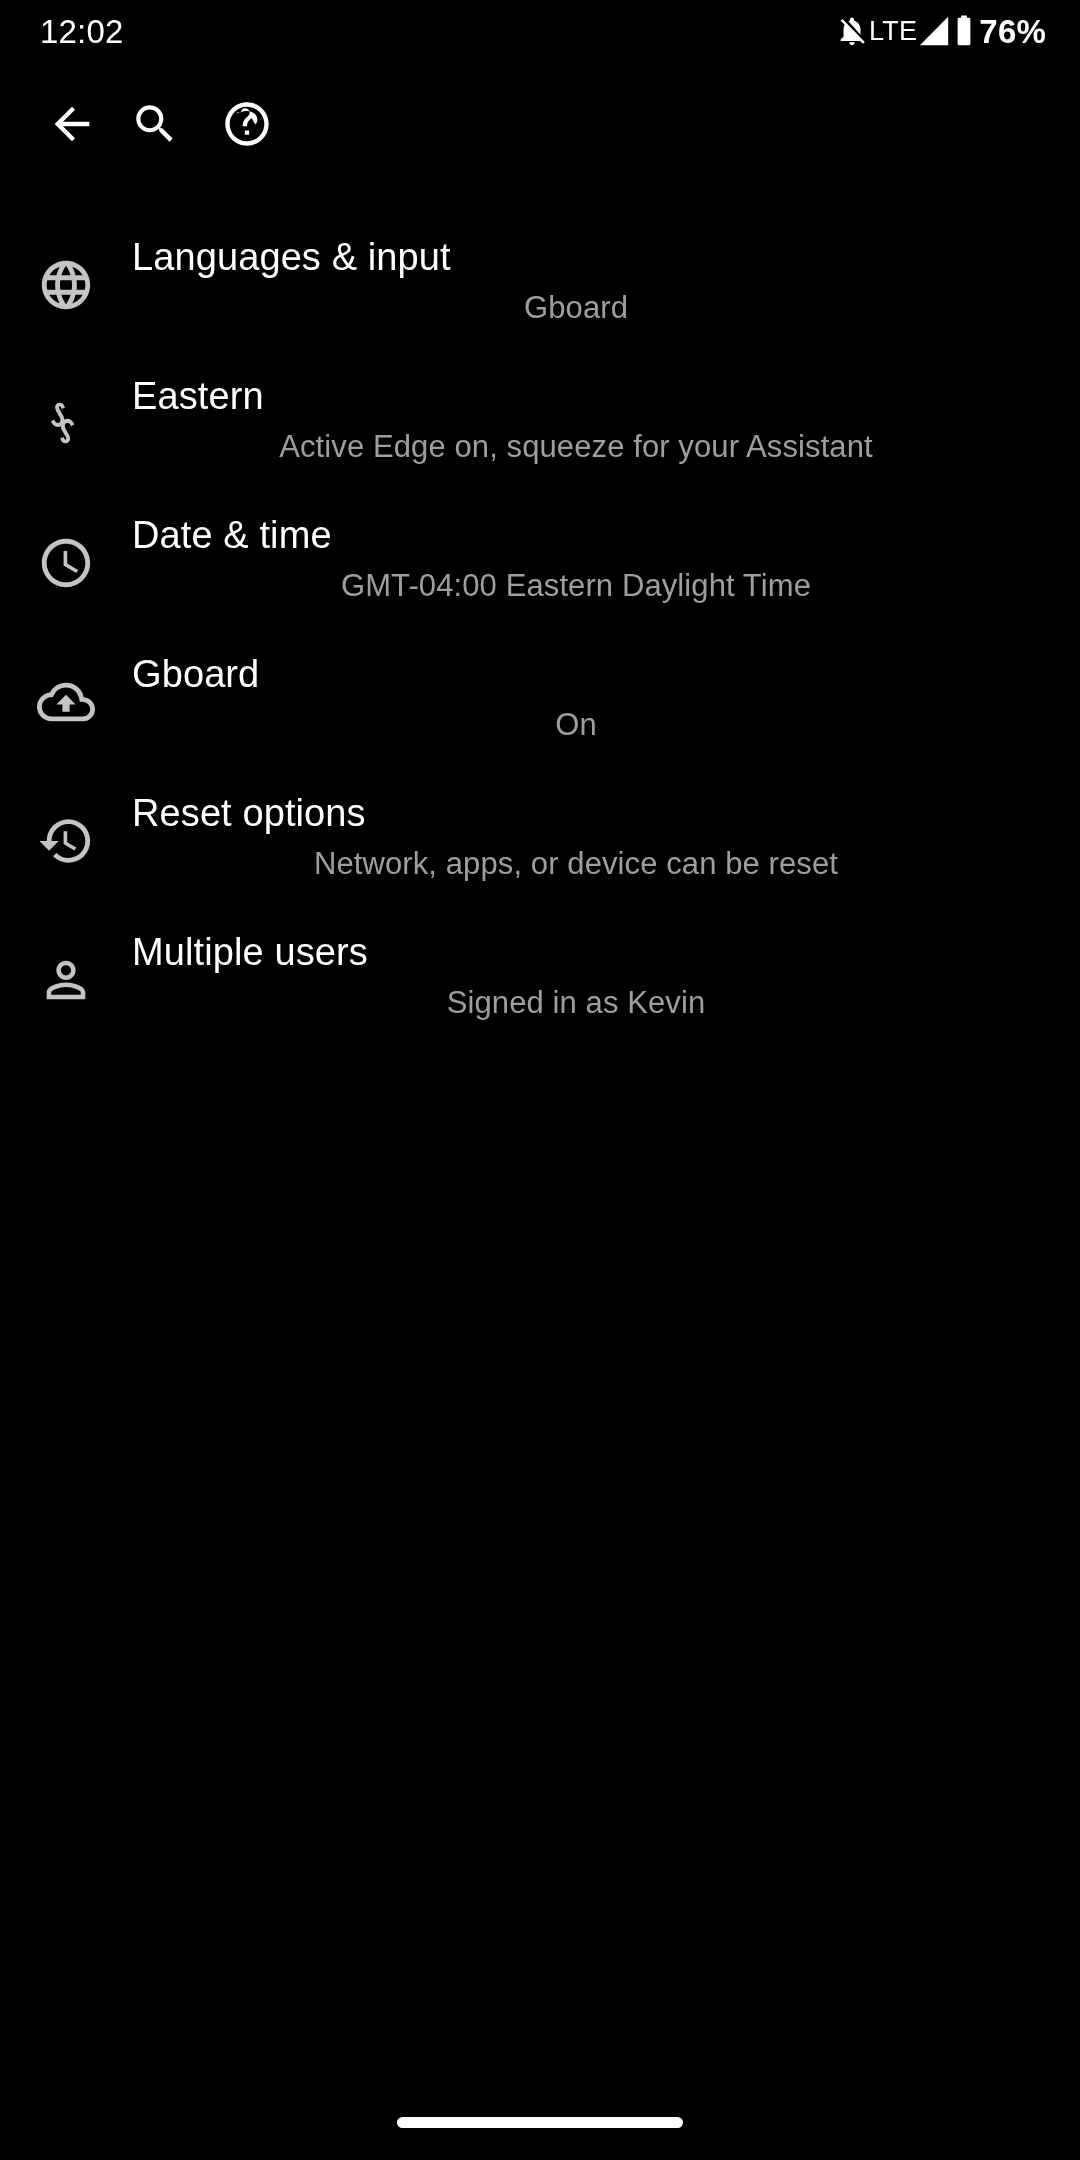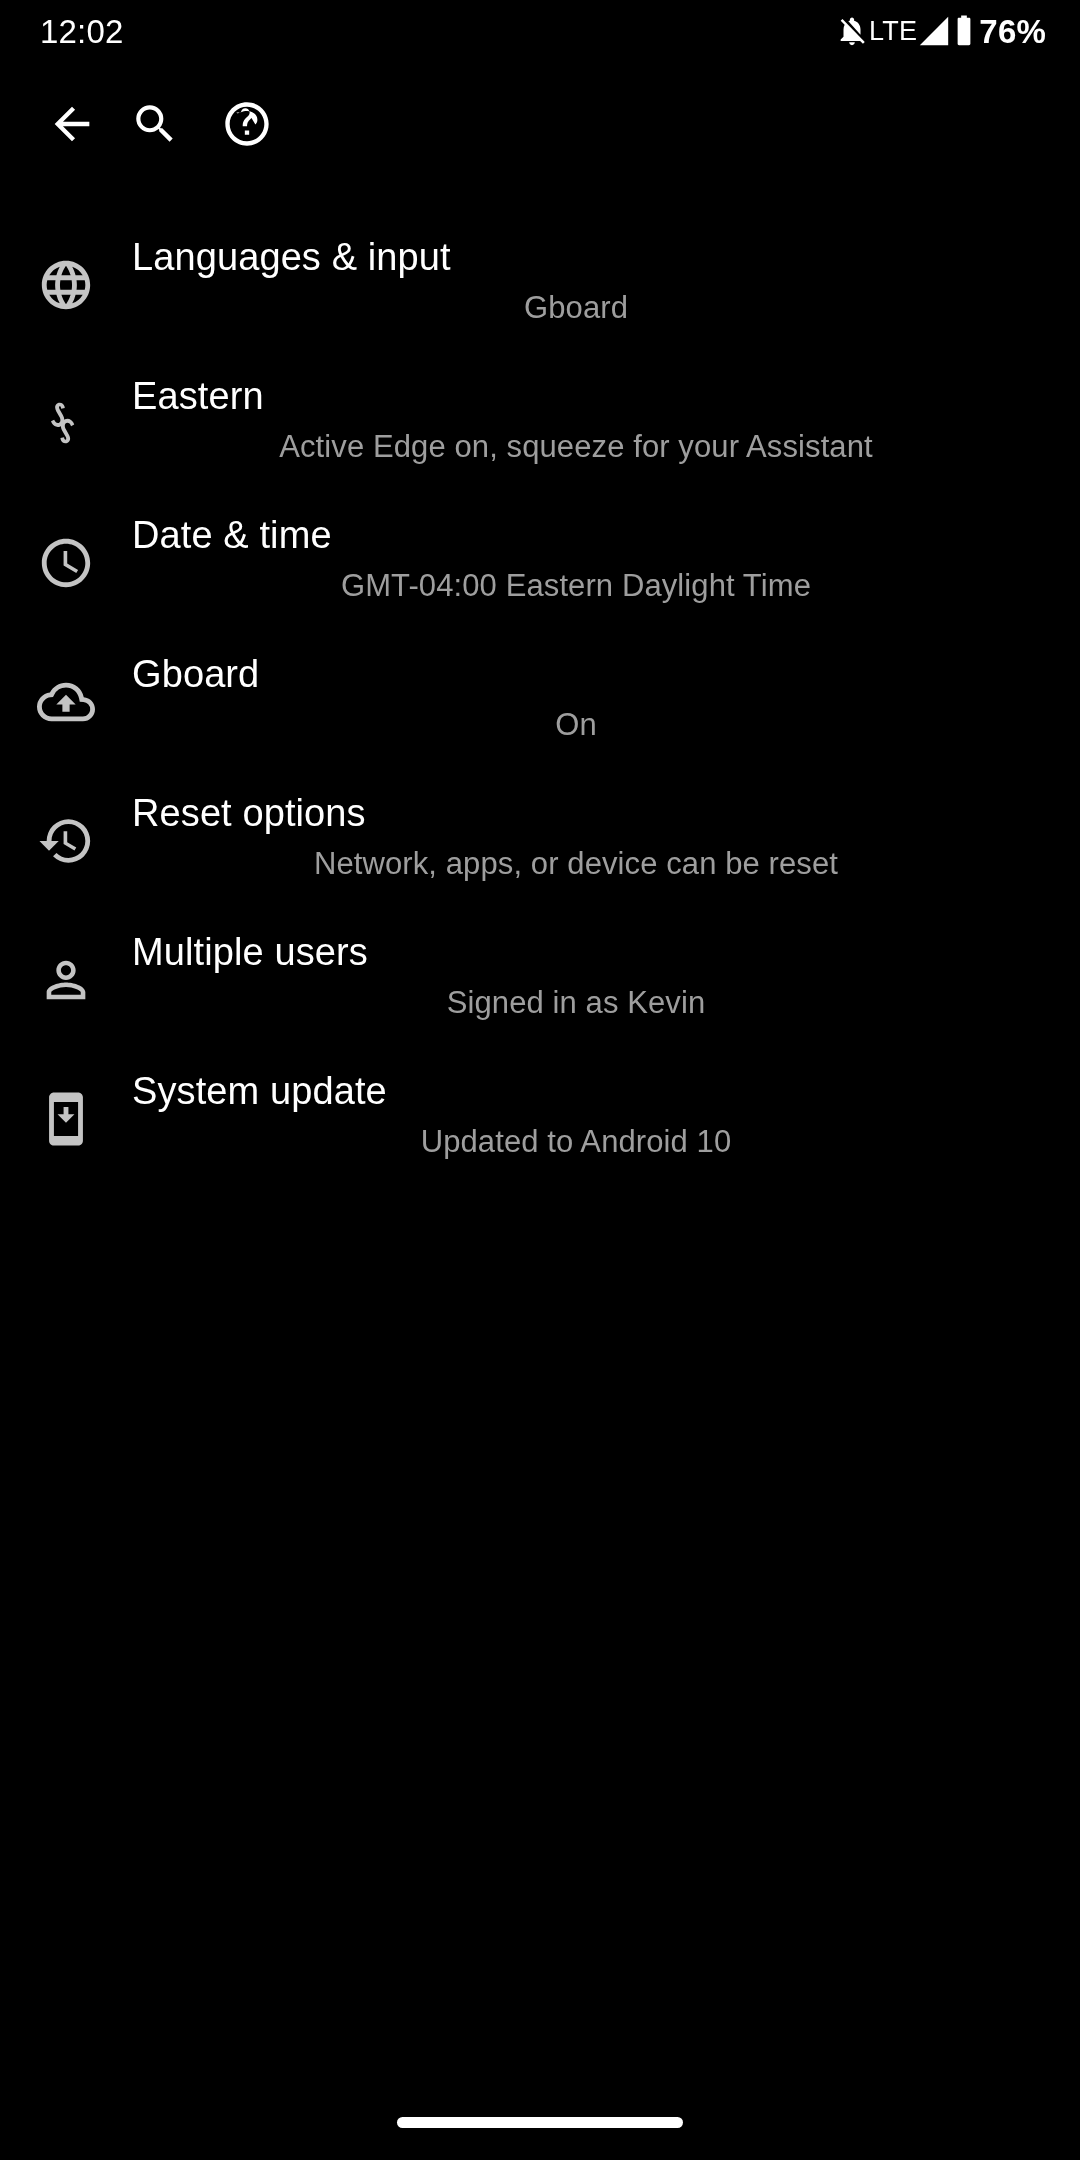--- a/index.html
+++ b/index.html
@@ -283,30 +283,18 @@
       <svg width="58" height="58" viewBox="0 0 24 24">
         <path d="M12 5.9c1.16 0 2.1.94 2.1 2.1s-.94 2.1-2.1 2.1S9.9 9.16 9.9 8s.94-2.1 2.1-2.1m0 9c2.97 0 6.1 1.46 6.1 2.1v1.1H5.9V17c0-.64 3.13-2.1 6.1-2.1M12 4C9.79 4 8 5.79 8 8s1.79 4 4 4 4-1.79 4-4-1.79-4-4-4zm0 9c-2.67 0-8 1.34-8 4v3h16v-3c0-2.66-5.33-4-8-4z" fill="#c4c4c4"></path>
       </svg>
     </div>
     <div class="item-text">
       <div class="item-title">Multiple users</div>
       <div class="item-summary">Signed in as Kevin</div>
     </div>
   </div>
 
-  <div class="list-item">
-    <div class="item-icon">
-      <svg width="58" height="58" viewBox="0 0 24 24">
-        <path d="M17 1.01L7 1c-1.1 0-2 .9-2 2v18c0 1.1.9 2 2 2h10c1.1 0 2-.9 2-2V3c0-1.1-.9-1.99-2-1.99zM17 19H7V5h10v14z" fill="#c4c4c4"></path>
-        <path d="M13 10V7h-2v3H8.5l3.5 3.5 3.5-3.5H13z" fill="#c4c4c4"></path>
-      </svg>
-    </div>
-    <div class="item-text">
-      <div class="item-title">System update</div>
-      <div class="item-summary">Updated to Android 10</div>
-    </div>
-  </div>
 
 </div>
 
 <div class="nav-bar">
   <div class="home-indicator"></div>
 </div>
 
 </body></html>

